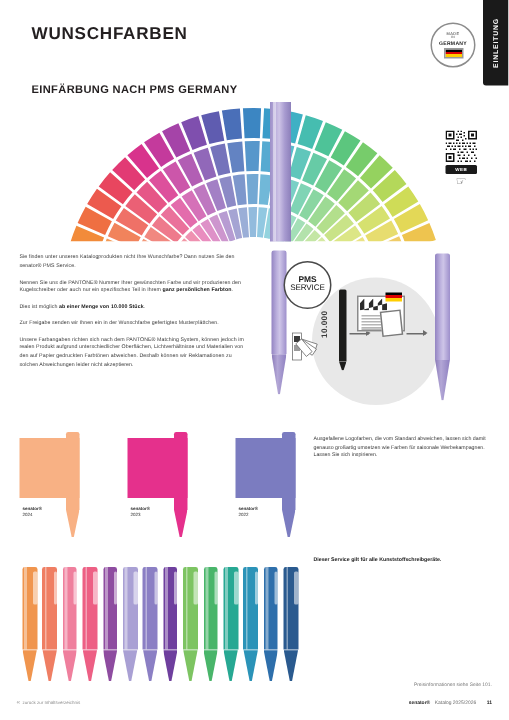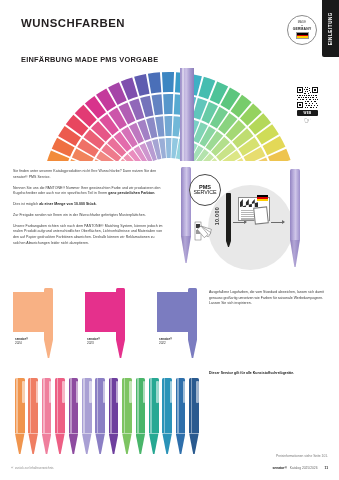--- a/index.html
+++ b/index.html
@@ -265,21 +265,21 @@
   .foot-right .pg{ font-weight:700; color:#1a1a1a; margin-left:4px; }
 </style>
 </head>
 <body>
 
 <div class="chapter-tab">
   <span>EINLEITUNG</span>
 </div>
 
 <div class="page-title">WUNSCHFARBEN</div>
-<div class="section-title">EINFÄRBUNG MADE PMS VORGABE</div>
+<div class="section-title">EINFÄRBUNG NACH PMS GERMANY</div>
 
 <div class="seal">
   <div class="l1">MADE</div>
   <div class="l2">IN</div>
   <div class="l3">GERMANY</div>
   <div class="flag"></div>
 </div>
 
 <div class="hero">
   <div class="fan">

